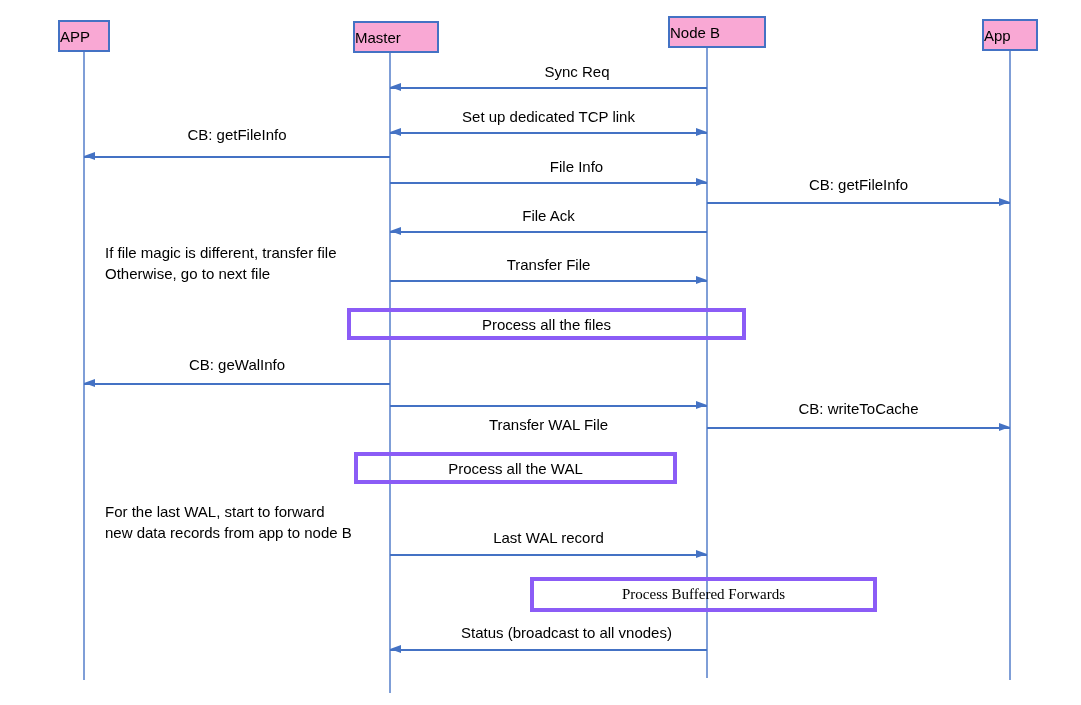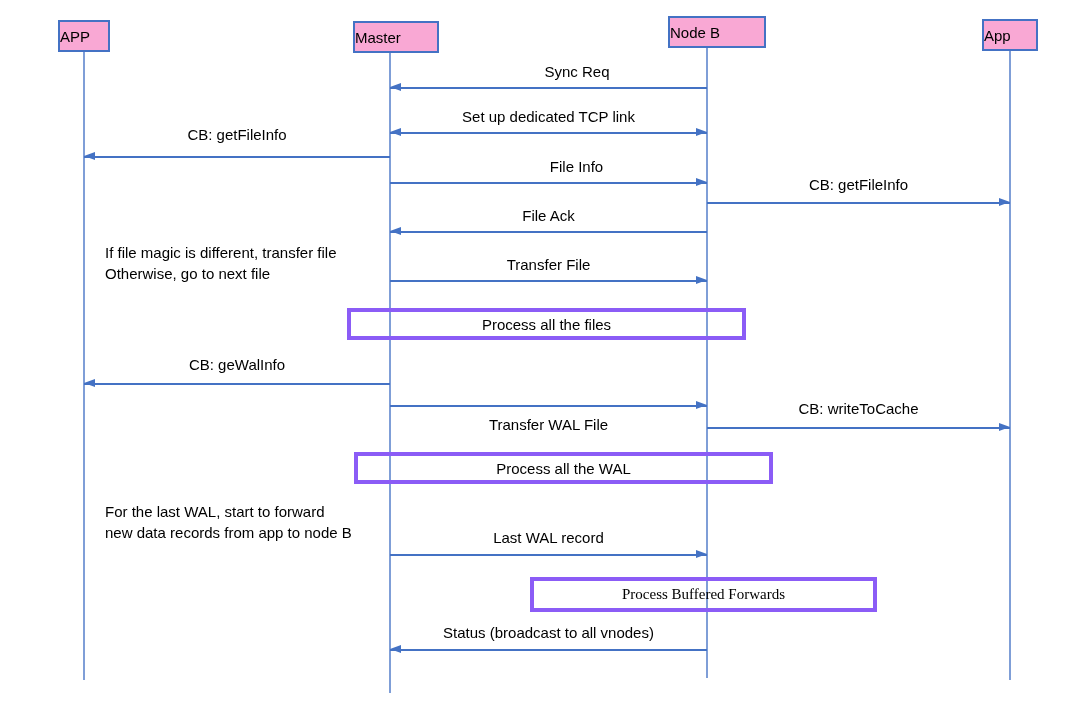--- a/index.html
+++ b/index.html
@@ -157,21 +157,21 @@
   <div>
     <div class="msg-label" style="left:390px; top:372px; width:317px;margin-top:43px;">Transfer WAL File</div>
     <div class="msg-line arr-right" style="left:390px; top:405px; width:317px;"></div>
   </div>
 
   <div>
     <div class="msg-label" style="left:707px; top:399px; width:303px;">CB: writeToCache</div>
     <div class="msg-line arr-right" style="left:707px; top:427px; width:303px;"></div>
   </div>
 
-  <div class="process-box" style="left:354px; top:452px; width:419px; height:32px;">
+  <div class="process-box" style="left:354px; top:452px; width:323px; height:32px;">
     <span>Process all the WAL</span>
   </div>
 
   <div class="annotation" style="left:105px; top:501px;">
     <div>For the last WAL, start to forward</div>
     <div>new data records from app to node B</div>
   </div>
 
   <div class="annotation" style="left:720px; top:501px;">
   </div>
@@ -179,17 +179,17 @@
   <div>
     <div class="msg-label" style="left:390px; top:528px; width:317px;">Last WAL record</div>
     <div class="msg-line arr-right" style="left:390px; top:554px; width:317px;"></div>
   </div>
 
   <div class="process-box" style="left:530px; top:577px; width:347px; height:35px;font-family:Liberation Serif, serif;">
     <span>Process Buffered Forwards</span>
   </div>
 
   <div>
-    <div class="msg-label" style="left:390px; top:623px; width:317px;">Status (broadcast to all vnodes)</div>
+    <div class="msg-label" style="left:390px; top:623px; width:317px;padding-left:18px;">Status (broadcast to all vnodes)</div>
     <div class="msg-line arr-left" style="left:390px; top:649px; width:317px;"></div>
   </div>
 
 </div>
 
 </body></html>

